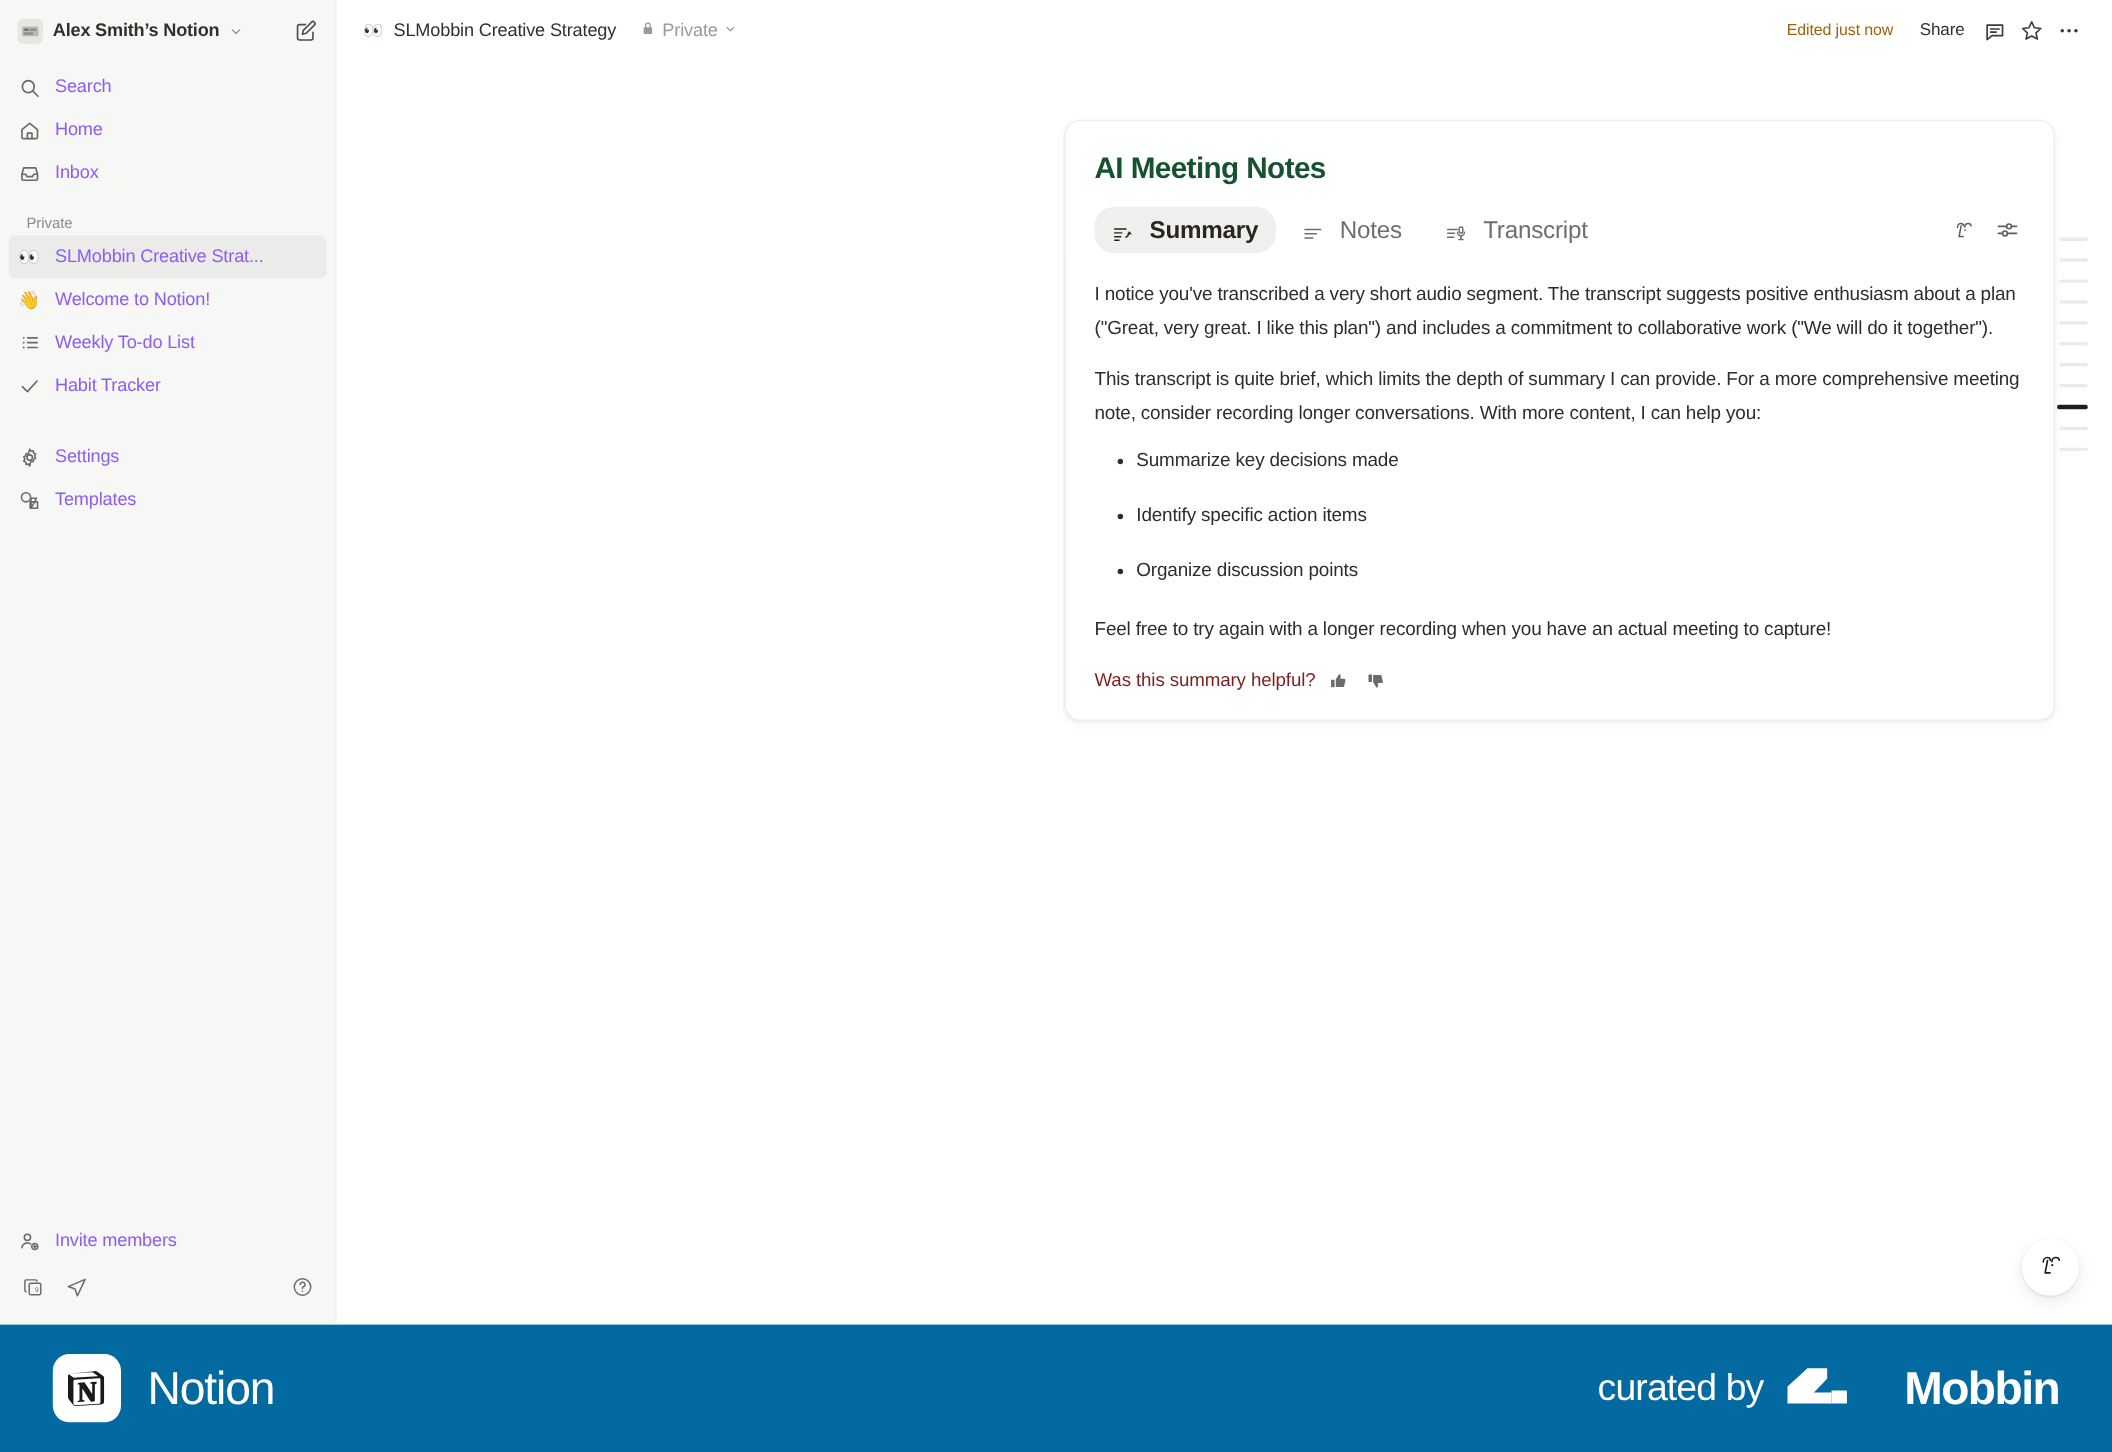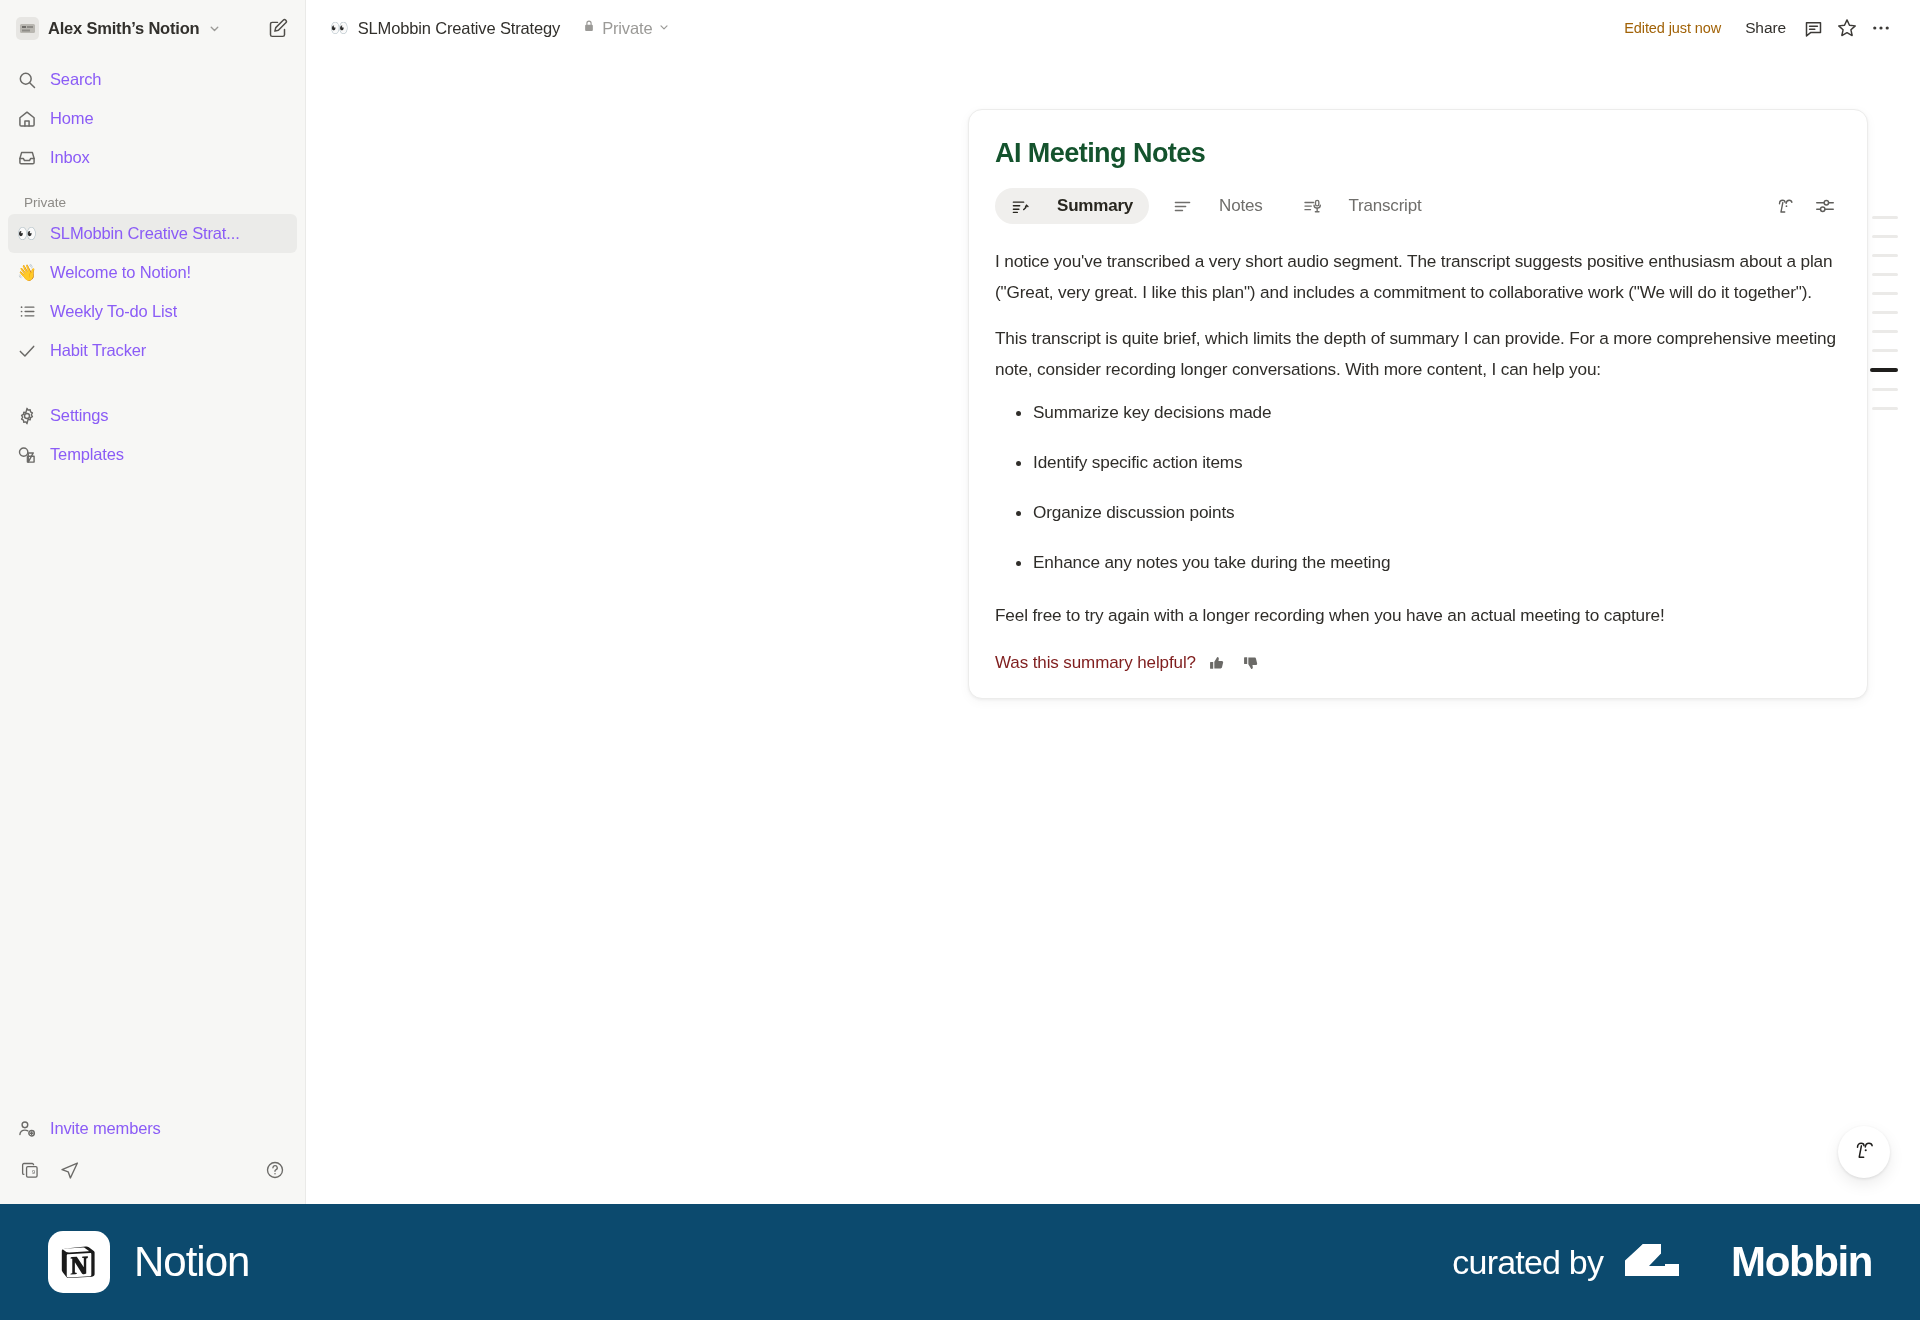--- a/index.html
+++ b/index.html
@@ -91,23 +91,23 @@
     border-radius: 14px;
     box-shadow: 0 1px 3px rgba(15,15,15,0.05), 0 3px 12px rgba(15,15,15,0.04);
     padding: 28px 26px 22px 26px;
   }
   .card-title {
     font-size: 27px; font-weight: 700; color: #14532d;
     letter-spacing: -0.55px; margin: 0 0 19px 0;
   }
   .tabs-row { display:flex; align-items:center; gap: 8px; margin-bottom: 22px; }
   .tab {
-    display:flex; align-items:center; gap: 27px;
+    display:flex; align-items:flex-end; gap: 15px;
     padding: 8px 16px; border-radius: 18px;
-    font-size: 17px; color: #6f6e6b; letter-spacing: -0.2px; cursor: pointer;
+    font-size: 22px; color: #6f6e6b; letter-spacing: -0.2px; cursor: pointer;
   }
   .tab .ico { display:flex; align-items:center; }
   .tab.active { background: #f0efed; color: #28261f; font-weight: 600; }
   .tabs-row .spacer { flex:1; }
   .card-tool { width: 32px; height: 32px; display:flex; align-items:center; justify-content:center; color:#5f5e5b; cursor:pointer; }
 
   .body-p {
     font-size: 17.2px; line-height: 1.78; color: #2f2d29;
     letter-spacing: -0.15px; margin-bottom: 16px;
   }
@@ -137,21 +137,21 @@
     position: absolute; right: 30px; bottom: 26px;
     width: 52px; height: 52px; border-radius: 50%;
     background: #ffffff;
     box-shadow: 0 1px 3px rgba(15,15,15,0.10), 0 6px 16px rgba(15,15,15,0.08);
     display:flex; align-items:center; justify-content:center;
     cursor: pointer;
   }
 
   
   .mobbin-bar {
-    height: 126px; width: 100%; background: #0c4a6e;
+    height: 126px; width: 100%; background: #0369a1;
     display: flex; align-items: center; padding: 0 48px; gap: 0;
   }
   .brand { display: flex; align-items: center; gap: 24px; }
   .brand-logo {
     width: 62px; height: 62px; border-radius: 15px; background: #ffffff;
     display:flex; align-items:center; justify-content:center;
   }
   .brand-name { font-size: 42px; font-weight: 500; color: #ffffff; letter-spacing: -1px; }
   .mobbin-bar .spacer { flex: 1; }
   .curated { display:flex; align-items:center; gap: 18px; }
@@ -426,21 +426,20 @@
             </span>
           </div>
 
           <p class="body-p">I notice you've transcribed a very short audio segment. The transcript suggests positive enthusiasm about a plan ("Great, very great. I like this plan") and includes a commitment to collaborative work ("We will do it together").</p>
           <p class="body-p">This transcript is quite brief, which limits the depth of summary I can provide. For a more comprehensive meeting note, consider recording longer conversations. With more content, I can help you:</p>
 
           <ul class="bullets">
             <li>Summarize key decisions made</li>
             <li>Identify specific action items</li>
             <li>Organize discussion points</li>
-            <li>Enhance any notes you take during the meeting</li>
           </ul>
 
           <p class="body-p">Feel free to try again with a longer recording when you have an actual meeting to capture!</p>
 
           <div class="feedback-row">
             <span class="feedback-q">Was this summary helpful?</span>
             <span class="thumb">
               <svg width="16" height="16" viewBox="0 0 24 24" fill="currentColor">
                   <path d="M2.5 10.5h3.8v10.2H2.5a.9.9 0 0 1-.9-.9v-8.4a.9.9 0 0 1 .9-.9Z"></path>
                   <path d="M8 10.2 12.4 3c1.6 0 2.5 1.2 2.3 2.8l-.5 3.2h5.1c1.3 0 2.2 1.1 1.9 2.3l-1.7 7.2c-.2 1-1.1 1.7-2.1 1.7H8Z"></path>

